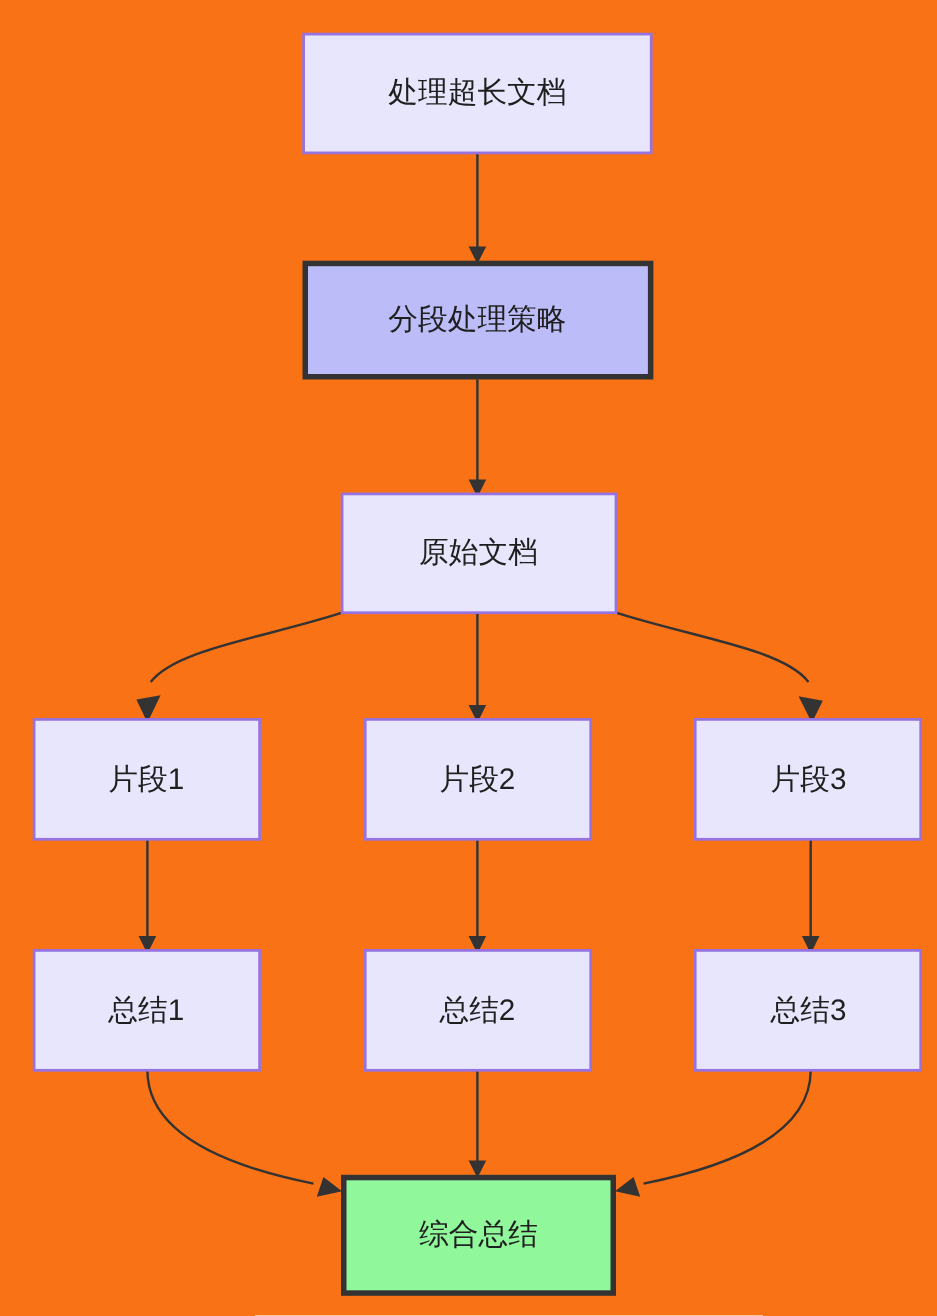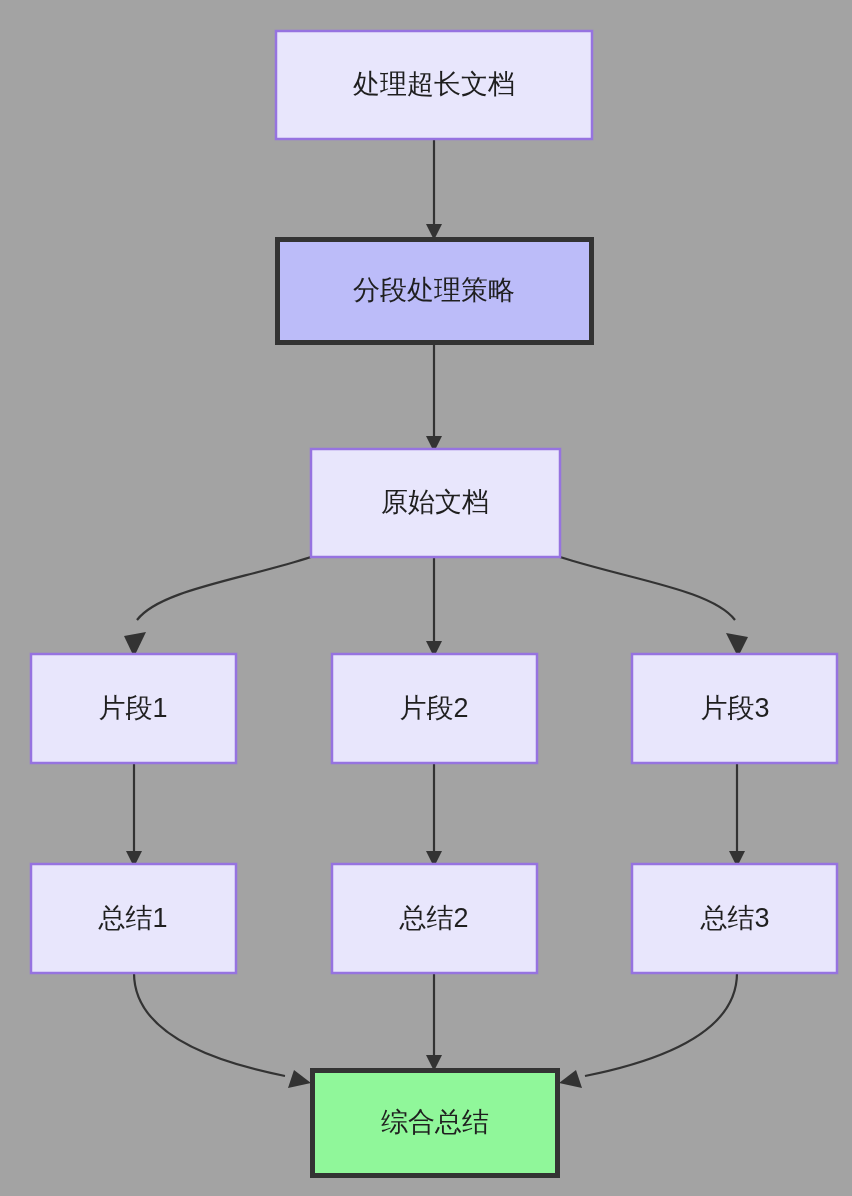--- a/index.html
+++ b/index.html
@@ -11,21 +11,21 @@
   body {
     width: 852px;
     height: 1196px;
     font-family: "Liberation Sans", "DejaVu Sans", sans-serif;
     overflow: hidden;
   }
   #diagram-root {
     position: relative;
     width: 852px;
     height: 1196px;
-    background: #a3a3a3;
+    background: #f97316;
   }
   svg.flow-canvas {
     position: absolute;
     top: 0;
     left: 0;
     width: 852px;
     height: 1196px;
   }
   .node-rect {
     stroke-linejoin: miter;

